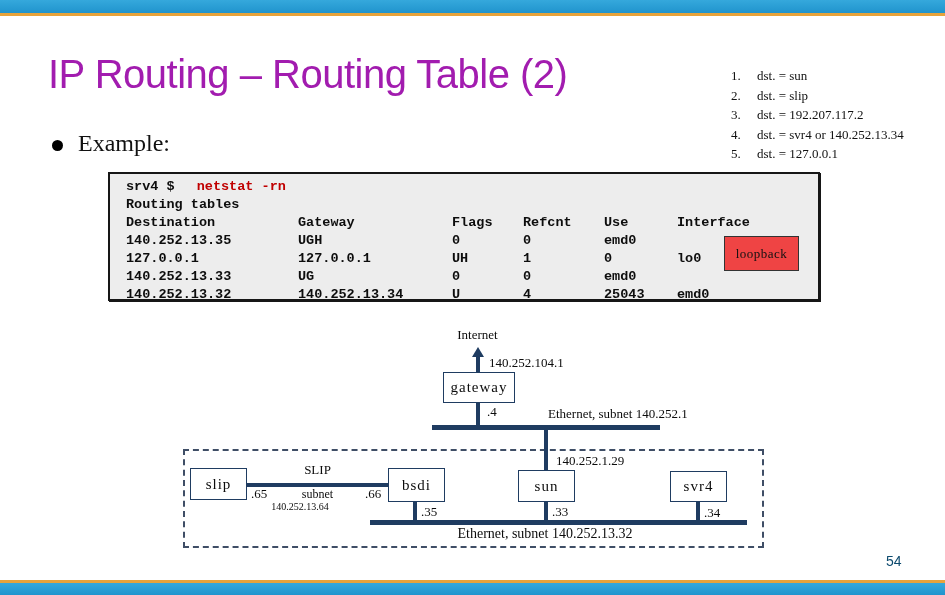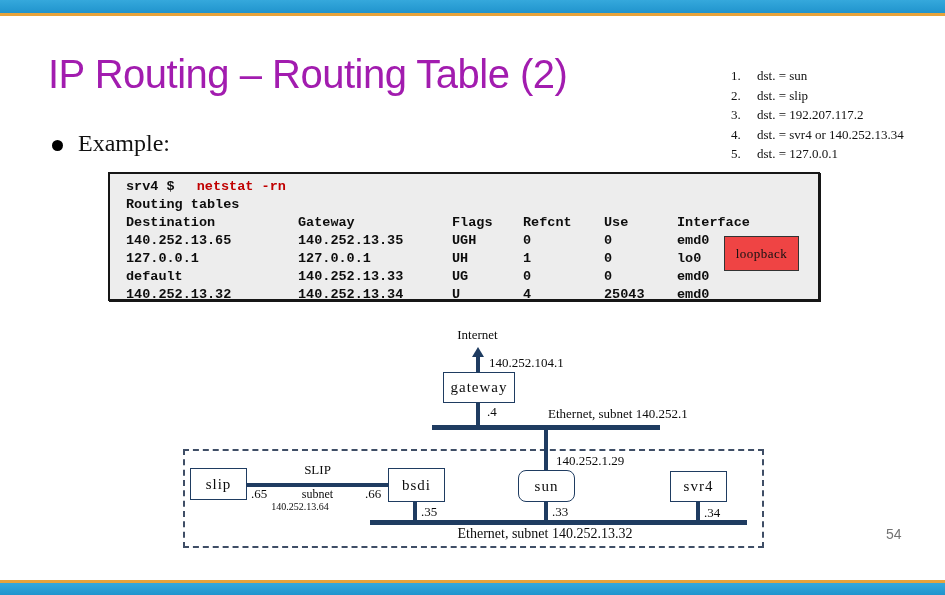--- a/index.html
+++ b/index.html
@@ -40,22 +40,22 @@
   .hline,.vline{position:absolute;background:#1f3c61;}
   .node-box{position:absolute;background:#fff;border:1px solid #1f3c61;box-sizing:border-box;
             display:flex;align-items:center;justify-content:center;font-size:15px;color:#0c0c0c;
             letter-spacing:1px;}
   .dashed-box{position:absolute;left:183px;top:449px;width:581px;height:99px;
               border:2px dashed #3f4e66;box-sizing:border-box;}
   .arrow-up{position:absolute;left:472px;top:347px;width:0;height:0;
             border-left:6px solid transparent;border-right:6px solid transparent;
             border-bottom:10px solid #1f3c61;}
   
-  .page-num{position:absolute;left:886px;top:526px;font-family:"Liberation Sans",sans-serif;
-            font-size:14px;color:#737373;}
+  .page-num{position:absolute;left:886px;top:553px;font-family:"Liberation Sans",sans-serif;
+            font-size:14px;color:#0c4a6e;}
 </style>
 </head>
 <body>
 
 <div class="slide">
 
   <div class="bar bar-blue-top"></div>
   <div class="bar bar-gold-top"></div>
 
   <h1 class="title">IP Routing – Routing Table (2)</h1>
@@ -93,37 +93,35 @@
     <div>Routing tables</div>
     <div class="term-row">
       <span>Destination</span>
       <span>Gateway</span>
       <span>Flags</span>
       <span>Refcnt</span>
       <span>Use</span>
       <span>Interface</span>
     </div>
     <div class="term-row">
-      <span>140.252.13.65</span>
       <span>140.252.13.35</span>
       <span>UGH</span>
       <span>0</span>
       <span>0</span>
       <span>emd0</span>
     </div>
     <div class="term-row">
       <span>127.0.0.1</span>
       <span>127.0.0.1</span>
       <span>UH</span>
       <span>1</span>
       <span>0</span>
       <span>lo0</span>
     </div>
     <div class="term-row">
-      <span>default</span>
       <span>140.252.13.33</span>
       <span>UG</span>
       <span>0</span>
       <span>0</span>
       <span>emd0</span>
     </div>
     <div class="term-row">
       <span>140.252.13.32</span>
       <span>140.252.13.34</span>
       <span>U</span>
@@ -156,21 +154,21 @@
   <span class="lbl" style="left:251px;top:486px;">.65</span>
   <span class="lbl lbl-c" style="left:290px;top:462px;width:55px;">SLIP</span>
   <span class="lbl lbl-c" style="left:290px;top:487px;width:55px;font-size:12px;">subnet</span>
   <span class="lbl lbl-c" style="left:258px;top:501px;width:84px;font-size:10px;">140.252.13.64</span>
   <span class="lbl" style="left:365px;top:486px;">.66</span>
 
   <div class="node-box" style="left:388px;top:468px;width:57px;height:34px;">bsdi</div>
   <div class="vline" style="left:413px;top:502px;width:4px;height:21px;"></div>
   <span class="lbl" style="left:421px;top:504px;">.35</span>
 
-  <div class="node-box" style="left:518px;top:470px;width:57px;height:32px;border-radius:8px;">sun</div>
+  <div class="node-box" style="left:518px;top:470px;width:57px;height:32px;">sun</div>
   <div class="vline" style="left:544px;top:502px;width:4px;height:19px;"></div>
   <span class="lbl" style="left:552px;top:504px;">.33</span>
 
   <div class="node-box" style="left:670px;top:471px;width:57px;height:31px;">svr4</div>
   <div class="vline" style="left:696px;top:502px;width:4px;height:19px;"></div>
   <span class="lbl" style="left:704px;top:505px;">.34</span>
 
   <div class="hline" style="left:370px;top:520px;width:377px;height:5px;"></div>
   <span class="lbl lbl-c" style="left:425px;top:526px;width:240px;font-size:14px;">Ethernet, subnet 140.252.13.32</span>
 

